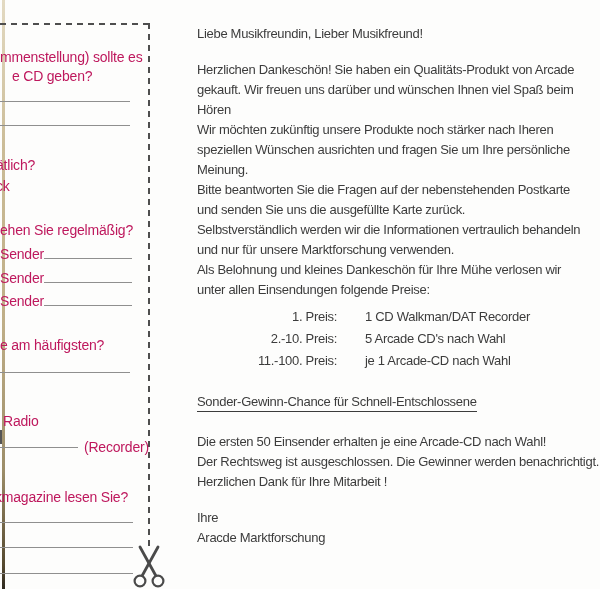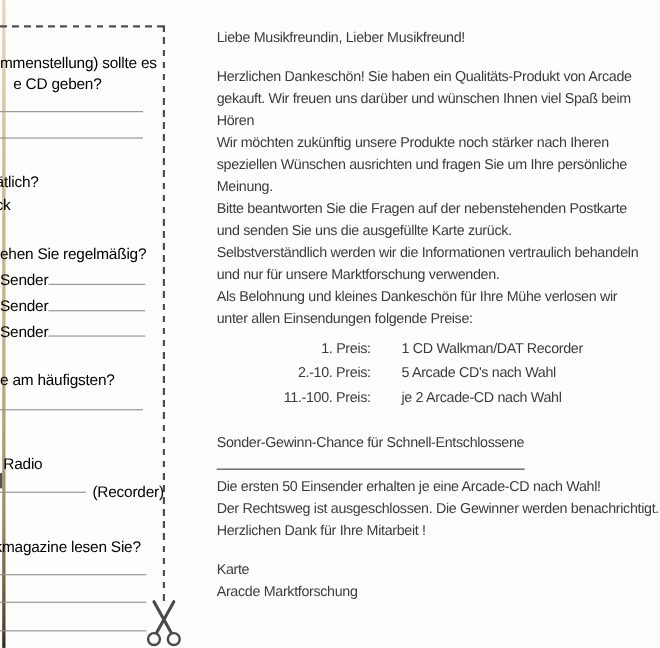--- a/index.html
+++ b/index.html
@@ -11,40 +11,40 @@
   .paper-edge{position:absolute;left:2px;top:0;width:3px;height:589px;
     background:linear-gradient(180deg,#e3dac2 0%,#cbbc97 25%,#bfae87 55%,#9c8d68 80%,#55492f 96%,#2e2920 100%);}
 
   
   .cut-top{position:absolute;left:0;top:23px;width:150px;height:2px;
     background:repeating-linear-gradient(to right,#4e4e4e 0 6px,transparent 6px 11px);}
   .cut-right{position:absolute;left:148px;top:23px;width:2px;height:527px;
     background:repeating-linear-gradient(to bottom,#4e4e4e 0 6px,transparent 6px 11px);}
 
   
-  .frag{position:absolute;color:#000000;font-size:14px;letter-spacing:-0.2px;
+  .frag{position:absolute;color:#be185d;font-size:14px;letter-spacing:-0.2px;
         white-space:nowrap;line-height:18px;}
   .ans-line{position:absolute;height:0;border-top:1.6px solid #8f8f8f;}
 
   .tick{position:absolute;width:2px;background:#555;}
 
   .scissors{position:absolute;left:129px;top:544px;}
 
   
   .letter{position:absolute;left:197px;top:0;width:400px;color:#3c3c3c;
           font-size:13px;letter-spacing:-0.3px;}
   .letter .line{position:relative;height:20px;line-height:20px;white-space:nowrap;}
   .salutation{position:absolute;left:0;top:24px;height:20px;line-height:20px;white-space:nowrap;}
   .body-block{position:absolute;left:0;top:60px;}
   .prize-block{position:absolute;left:0;top:306px;width:400px;}
   .prize-row{display:flex;height:22px;line-height:22px;white-space:nowrap;}
   .prize-label{width:140px;text-align:right;}
   .prize-value{margin-left:28px;text-align:left;}
   .special{position:absolute;left:0;top:392px;height:20px;line-height:20px;white-space:nowrap;}
-  .special span{border-bottom:1.6px solid #3c3c3c;padding-bottom:17px;}
+  .special span{border-bottom:1.6px solid #3c3c3c;padding-bottom:2px;}
   .closing-block{position:absolute;left:0;top:432px;}
   .signoff-block{position:absolute;left:0;top:508px;}
 </style>
 </head>
 <body>
 
 <div class="page">
 
   <div class="paper-edge"></div>
 
@@ -119,33 +119,33 @@
       <div class="prize-row">
         <div class="prize-label">1. Preis:</div>
         <div class="prize-value">1 CD Walkman/DAT Recorder</div>
       </div>
       <div class="prize-row">
         <div class="prize-label">2.-10. Preis:</div>
         <div class="prize-value">5 Arcade CD's nach Wahl</div>
       </div>
       <div class="prize-row">
         <div class="prize-label">11.-100. Preis:</div>
-        <div class="prize-value">je 2 Arcade-CD nach Wahl</div>
+        <div class="prize-value">je 1 Arcade-CD nach Wahl</div>
       </div>
     </div>
 
     <div class="special">
       <span>Sonder-Gewinn-Chance für Schnell-Entschlossene</span>
     </div>
 
     <div class="closing-block">
       <div class="line">Die ersten 50 Einsender erhalten je eine Arcade-CD nach Wahl!</div>
       <div class="line">Der Rechtsweg ist ausgeschlossen. Die Gewinner werden benachrichtigt.</div>
       <div class="line">Herzlichen Dank für Ihre Mitarbeit !</div>
     </div>
 
     <div class="signoff-block">
-      <div class="line">Karte</div>
+      <div class="line">Ihre</div>
       <div class="line">Aracde Marktforschung</div>
     </div>
 
   </div>
 </div>
 
 </body></html>

